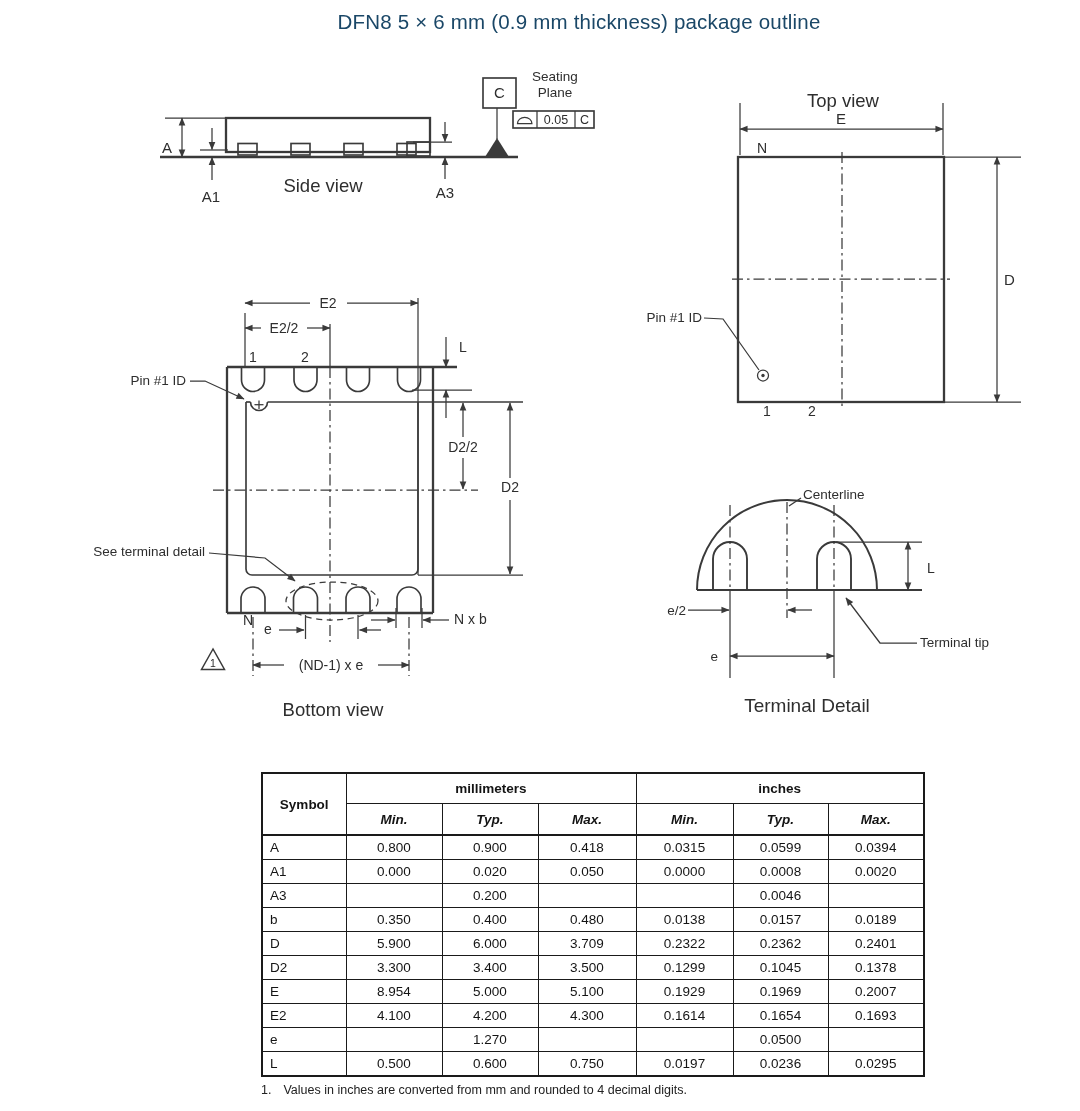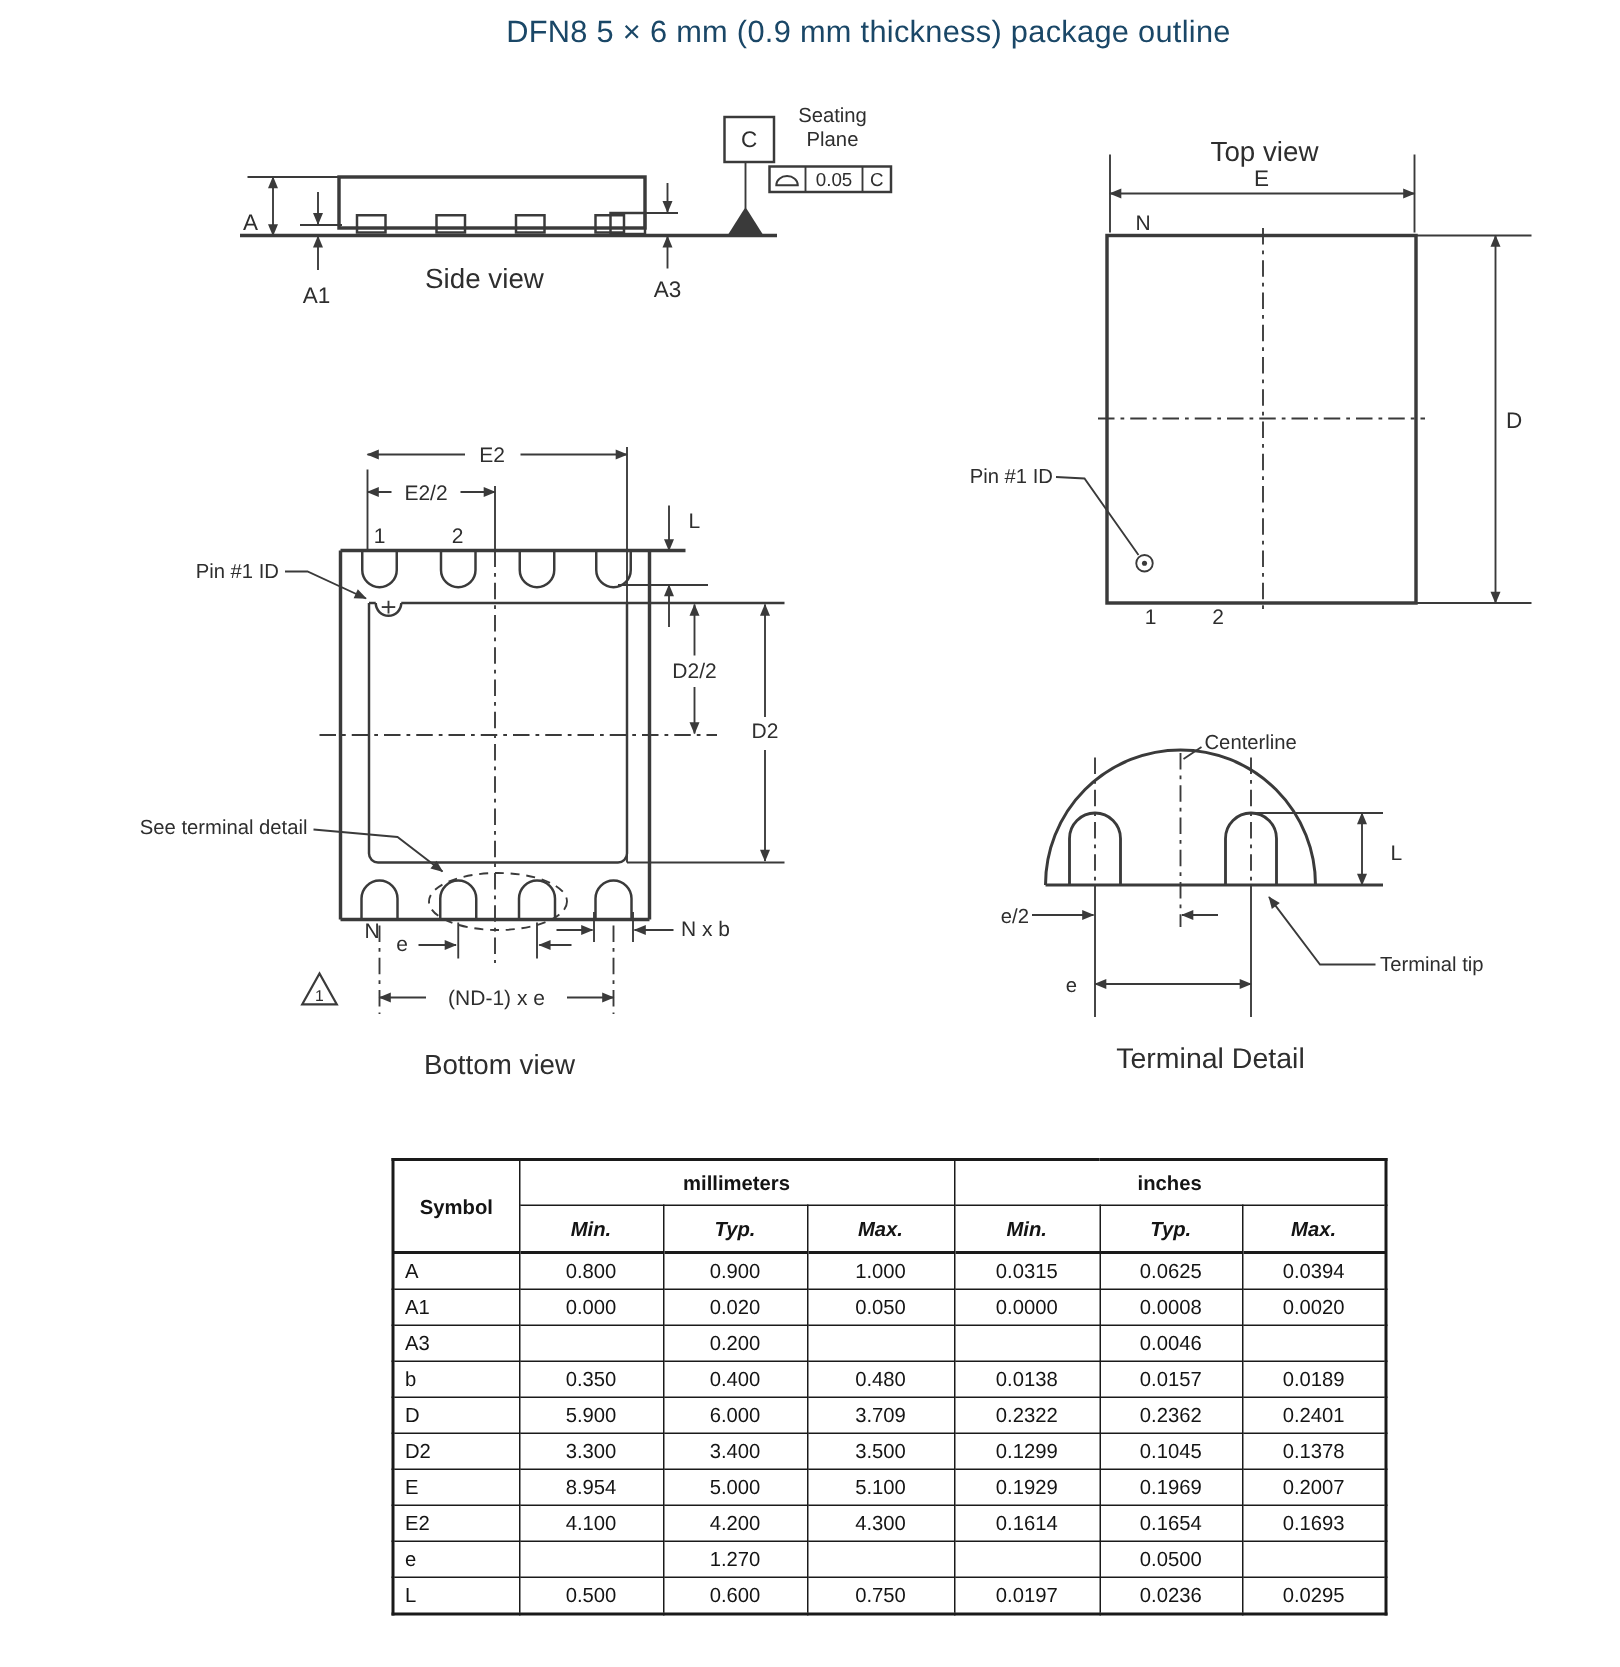--- a/index.html
+++ b/index.html
@@ -250,23 +250,23 @@
           <th>Min.</th>
           <th>Typ.</th>
           <th>Max.</th>
         </tr>
       </thead>
       <tbody>
         <tr>
           <td class="sym">A</td>
           <td>0.800</td>
           <td>0.900</td>
-          <td>1.000</td>
+          <td>0.418</td>
           <td>0.0315</td>
-          <td>0.0625</td>
+          <td>0.0599</td>
           <td>0.0394</td>
         </tr>
         <tr>
           <td class="sym">A1</td>
           <td>0.000</td>
           <td>0.020</td>
           <td>0.050</td>
           <td>0.0000</td>
           <td>0.0008</td>
           <td>0.0020</td>
@@ -340,14 +340,17 @@
           <td>0.600</td>
           <td>0.750</td>
           <td>0.0197</td>
           <td>0.0236</td>
           <td>0.0295</td>
         </tr>
       </tbody>
     </table>
   </div>
 
+  <div class="footnote">
+    <span class="num">1.</span><span>Values in inches are converted from mm and rounded to 4 decimal digits.</span>
+  </div>
 
 </div>
 
 </body></html>

